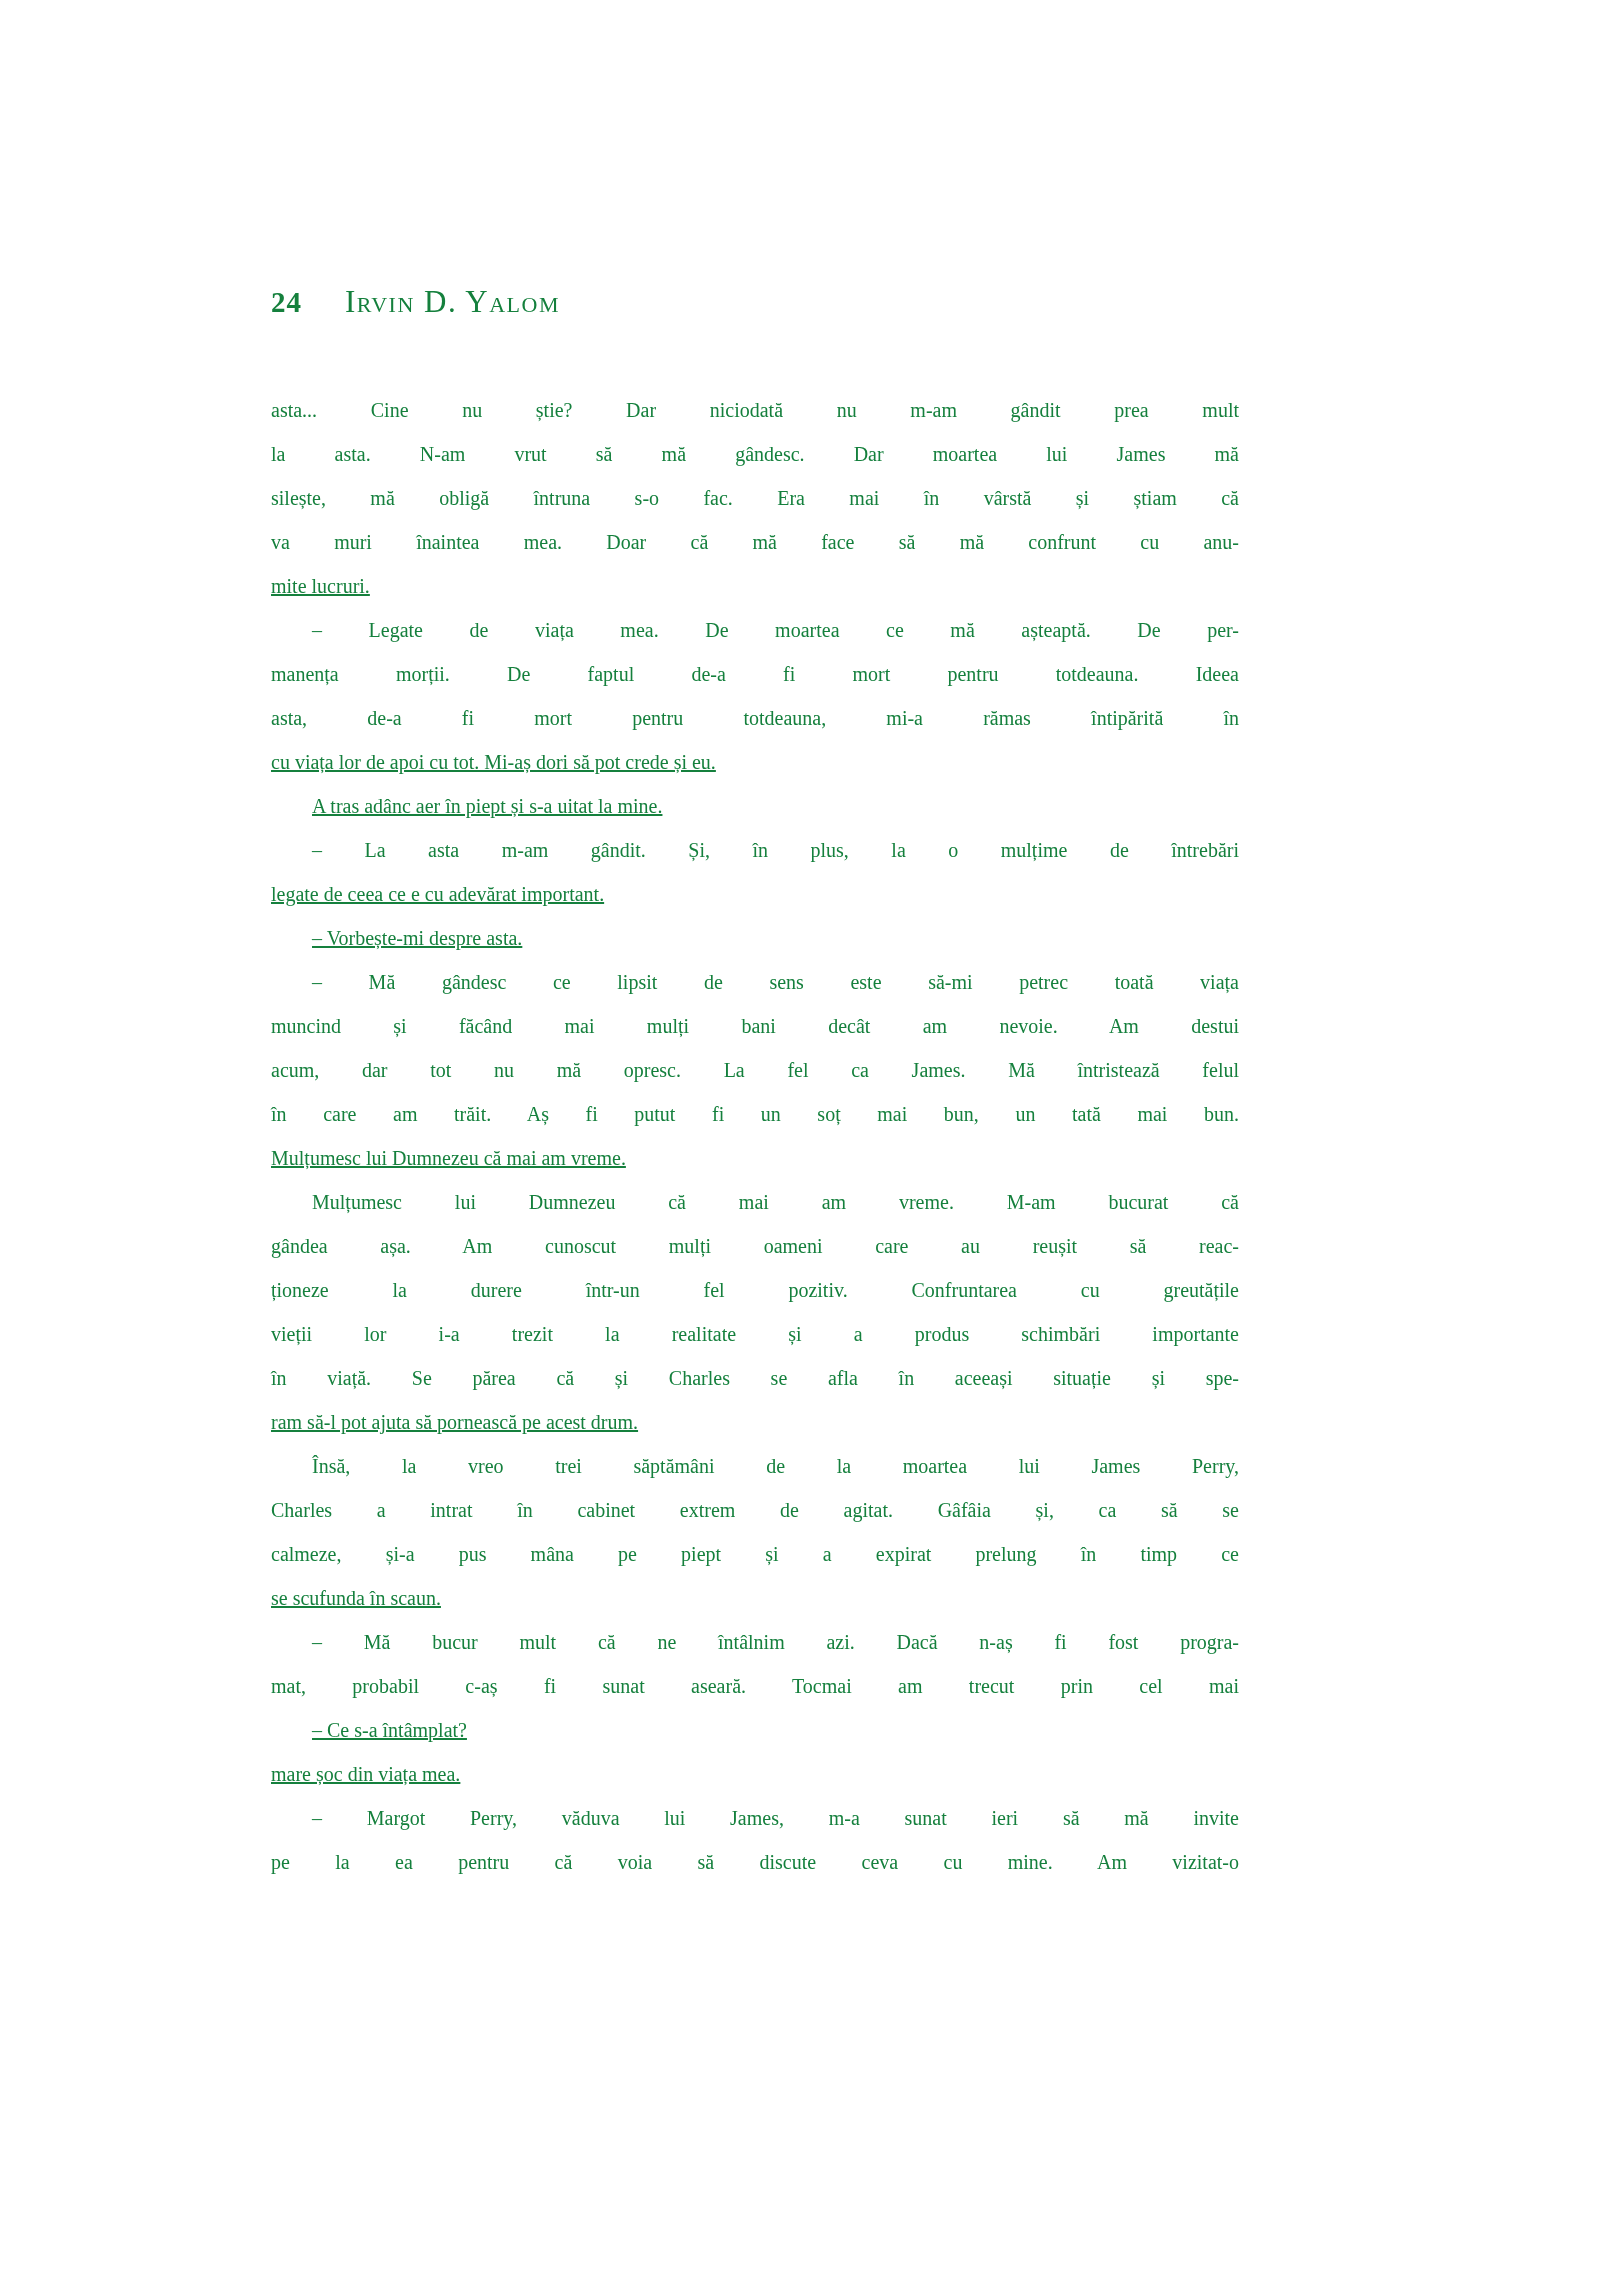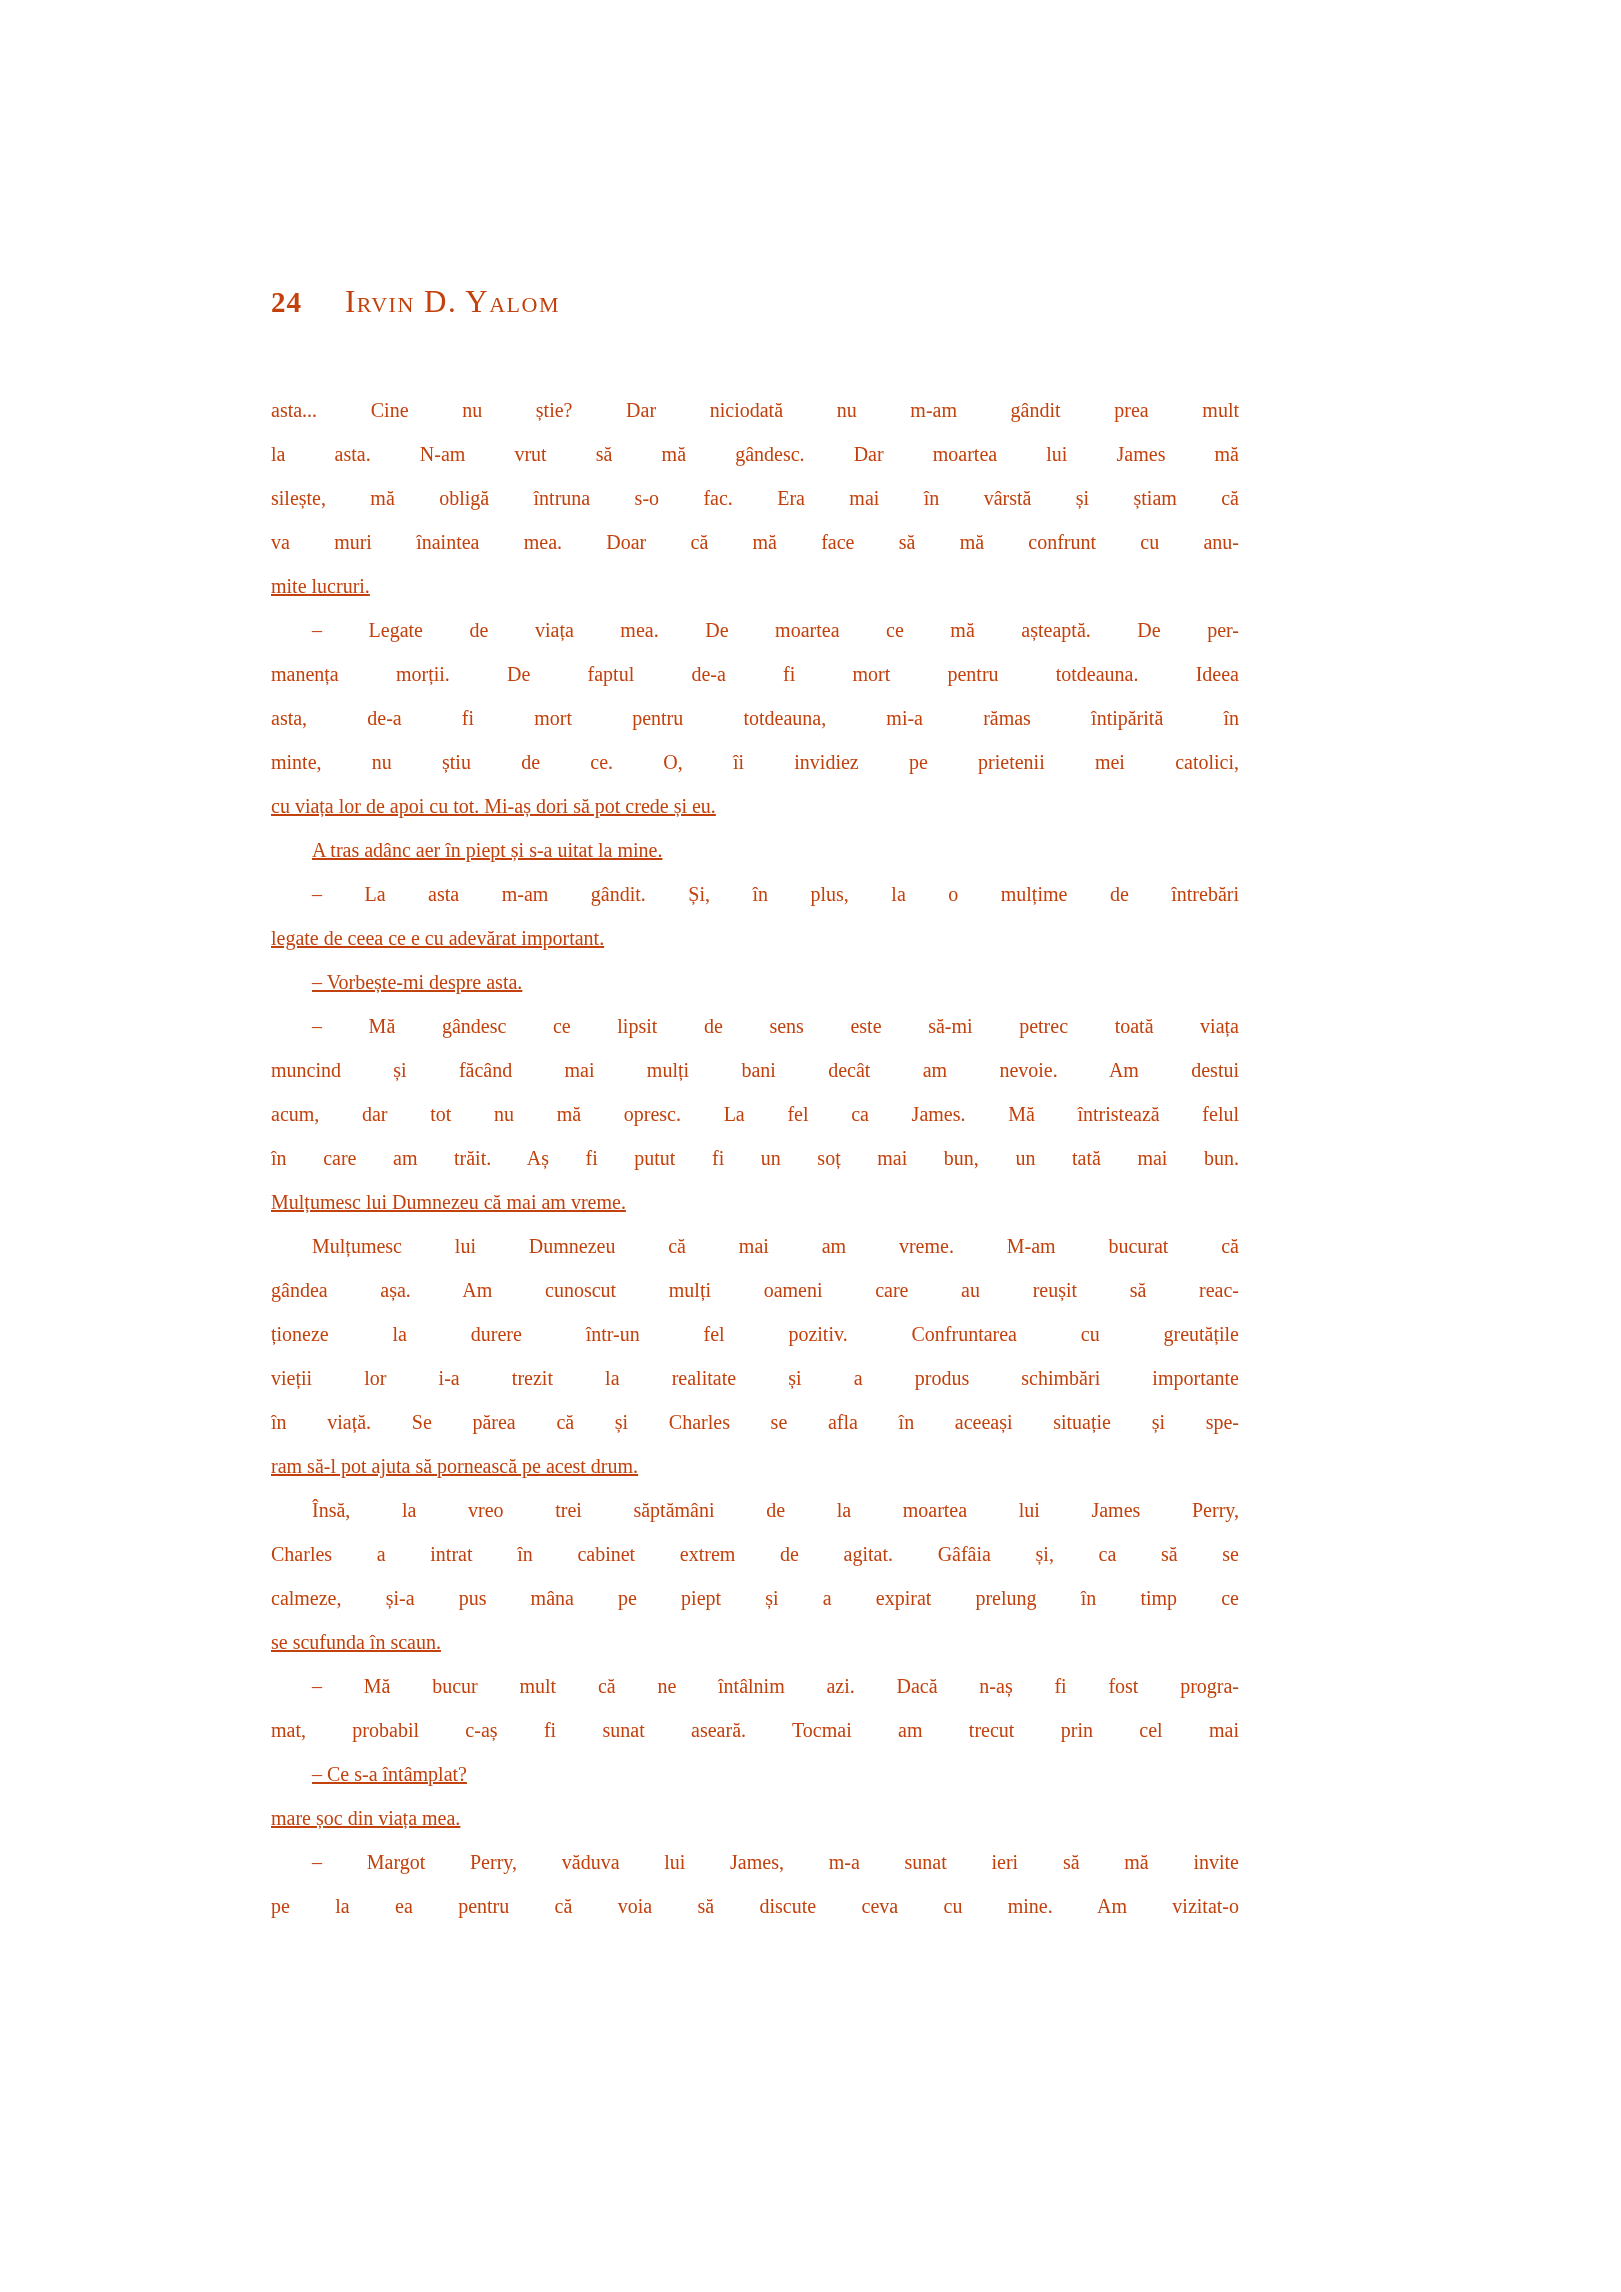--- a/index.html
+++ b/index.html
@@ -5,21 +5,21 @@
   html, body {
     margin: 0;
     padding: 0;
     background: #ffffff;
   }
   .page {
     position: relative;
     width: 1621px;
     height: 2293px;
     background: #ffffff;
-    color: #c2410c;
+    color: #15803d;
     font-family: "Liberation Serif", "DejaVu Serif", serif;
     overflow: hidden;
   }
   .running-header {
     position: absolute;
     left: 271px;
     top: 285px;
     font-size: 29px;
     line-height: 33px;
     white-space: nowrap;
@@ -68,21 +68,20 @@
 
   <div class="text-block" id="text-block">
       <div class="line"><span class="seg">asta... Cine nu știe? Dar niciodată nu m-am gândit prea mult</span></div>
       <div class="line"><span class="seg">la asta. N-am vrut să mă gândesc. Dar moartea lui James mă</span></div>
       <div class="line"><span class="seg">silește, mă obligă întruna s-o fac. Era mai în vârstă și știam că</span></div>
       <div class="line"><span class="seg">va muri înaintea mea. Doar că mă face să mă confrunt cu anu-</span></div>
       <div class="line lastline"><span class="seg">mite lucruri.</span></div>
       <div class="line indent"><span class="seg">– Legate de viața mea. De moartea ce mă așteaptă. De per-</span></div>
       <div class="line"><span class="seg">manența morții. De faptul de-a fi mort pentru totdeauna. Ideea</span></div>
       <div class="line"><span class="seg">asta, </span><span class="seg italic">de-a fi mort pentru totdeauna</span><span class="seg">, mi-a rămas întipărită în</span></div>
-      <div class="line"><span class="seg">minte, nu știu de ce. O, îi invidiez pe prietenii mei catolici,</span></div>
       <div class="line lastline"><span class="seg">cu viața lor de apoi cu tot. Mi-aș dori să pot crede și eu.</span></div>
       <div class="line indent lastline"><span class="seg">A tras adânc aer în piept și s-a uitat la mine.</span></div>
       <div class="line indent"><span class="seg">– La </span><span class="seg italic">asta</span><span class="seg"> m-am gândit. Și, în plus, la o mulțime de întrebări</span></div>
       <div class="line lastline"><span class="seg">legate de ceea ce e cu adevărat important.</span></div>
       <div class="line indent lastline"><span class="seg">– Vorbește-mi despre asta.</span></div>
       <div class="line indent"><span class="seg">– Mă gândesc ce lipsit de sens este să-mi petrec toată viața</span></div>
       <div class="line"><span class="seg">muncind și făcând mai mulți bani decât am nevoie. Am destui</span></div>
       <div class="line"><span class="seg">acum, dar tot nu mă opresc. La fel ca James. Mă întristează felul</span></div>
       <div class="line"><span class="seg">în care am trăit. Aș fi putut fi un soț mai bun, un tată mai bun.</span></div>
       <div class="line lastline"><span class="seg">Mulțumesc lui Dumnezeu că mai am vreme.</span></div>

